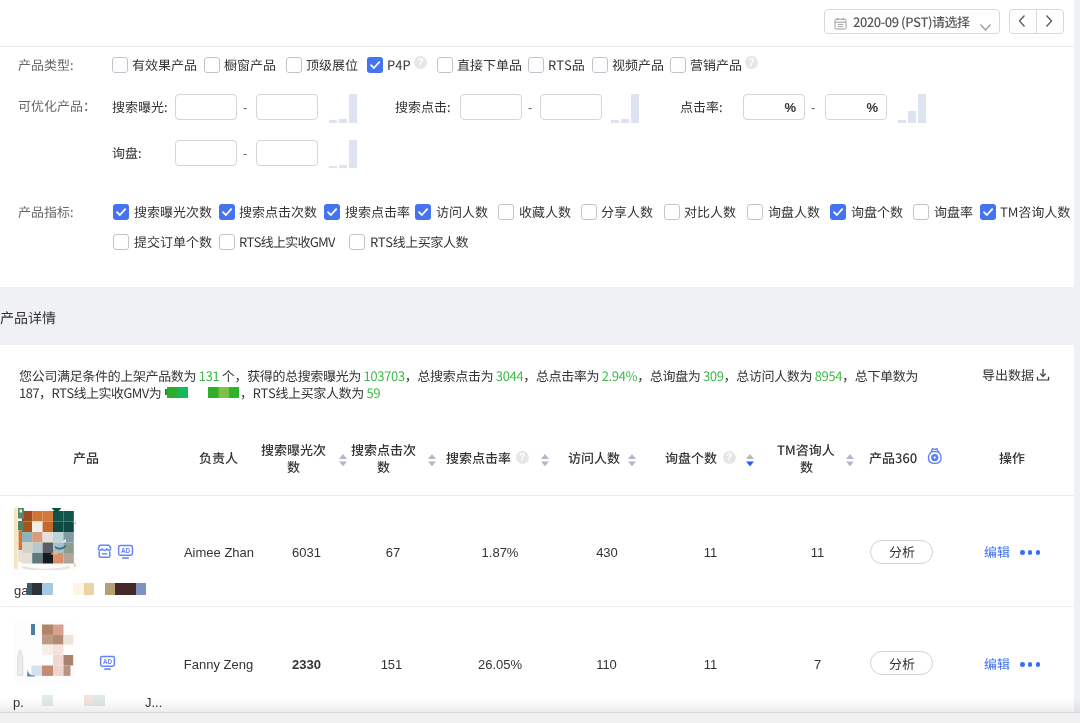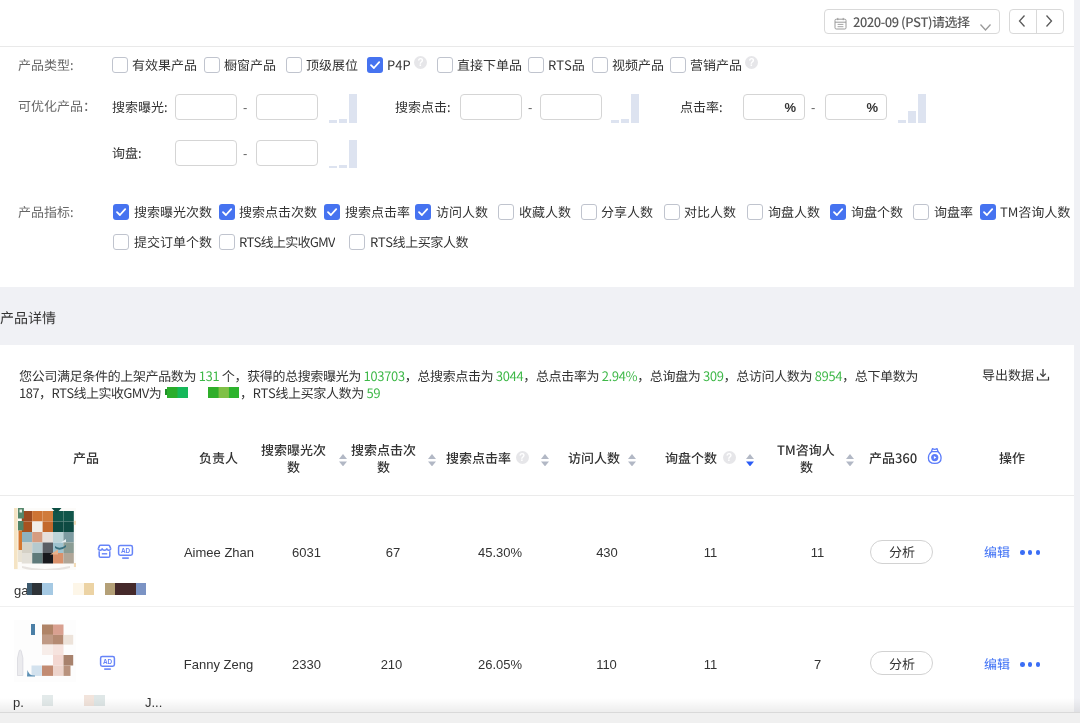--- a/index.html
+++ b/index.html
@@ -706,21 +706,21 @@
 <div class="a" style="left:31.5px;top:583px;width:10.5px;height:11.5px;background:#2e3338;"></div>
 <div class="a" style="left:42px;top:583px;width:10.5px;height:11.5px;background:#a5c9e3;"></div>
 <div class="a" style="left:73px;top:583px;width:10.5px;height:11.5px;background:#fdf6e8;"></div>
 <div class="a" style="left:83.5px;top:583px;width:10.5px;height:11.5px;background:#ecd3a4;"></div>
 <div class="a" style="left:104.5px;top:583px;width:10.5px;height:11.5px;background:#b4a077;"></div>
 <div class="a" style="left:115px;top:583px;width:20.5px;height:11.5px;background:#45292a;"></div>
 <div class="a" style="left:135.5px;top:583px;width:10px;height:11.5px;background:#7b93c4;"></div>
 <div class="a t" style="left:119px;top:544.5px;width:200px;text-align:center;font-size:13px;color:#333;font-weight:400">Aimee Zhan</div>
 <div class="a t" style="left:206.5px;top:544.5px;width:200px;text-align:center;font-size:13px;color:#333;font-weight:400">6031</div>
 <div class="a t" style="left:293px;top:544.5px;width:200px;text-align:center;font-size:13px;color:#333;font-weight:400">67</div>
-<div class="a t" style="left:400px;top:544.5px;width:200px;text-align:center;font-size:13px;color:#333;font-weight:400">45.30%</div>
+<div class="a t" style="left:400px;top:544.5px;width:200px;text-align:center;font-size:13px;color:#333;font-weight:400">1.87%</div>
 <div class="a t" style="left:507px;top:544.5px;width:200px;text-align:center;font-size:13px;color:#333;font-weight:400">430</div>
 <div class="a t" style="left:610.5px;top:544.5px;width:200px;text-align:center;font-size:13px;color:#333;font-weight:400">11</div>
 <div class="a t" style="left:717.5px;top:544.5px;width:200px;text-align:center;font-size:13px;color:#333;font-weight:400">11</div>
 <div class="a" style="left:870px;top:539.5px;width:63px;height:24px;border:1px solid #d2d2d2;border-radius:13px;box-sizing:border-box"></div>
 <div class="a" style="left:888.5px;top:543.2px;width:26.0px;height:18.8px"><svg width="26.0" height="18.8" viewBox="0 0 26.0 18.8">
       <g transform="translate(0,14.0) scale(0.013)" fill="#333">
         <use href="#g62" x="0"></use>
         <use href="#g133" x="1000"></use>
       </g>
     </svg></div>
@@ -757,22 +757,22 @@
 <rect x="1.6" y="2.6" width="13.8" height="9.6" rx="1.6"></rect>
 <line x1="5.2" y1="15.1" x2="11.8" y2="15.1" stroke-width="1.6"></line>
 <text x="8.5" y="10" font-size="6.4" font-weight="bold" fill="#6684f8" stroke="none" text-anchor="middle" font-family="Liberation Sans">AD</text>
     </svg></div>
 <div class="a t" style="left:13px;top:694.5px;font-size:13px;color:#333;font-weight:400;">p.</div>
 <div class="a" style="left:42px;top:694.5px;width:11px;height:11.5px;background:#e3eaea;"></div>
 <div class="a" style="left:83.5px;top:694.5px;width:10.5px;height:11.5px;background:#f2e4dc;"></div>
 <div class="a" style="left:94px;top:694.5px;width:11px;height:11.5px;background:#dfe7e7;"></div>
 <div class="a t" style="left:145px;top:694.5px;font-size:13px;color:#333;font-weight:400;">J...</div>
 <div class="a t" style="left:118.5px;top:656.5px;width:200px;text-align:center;font-size:13px;color:#333;font-weight:400">Fanny Zeng</div>
-<div class="a t" style="left:206.5px;top:656.5px;width:200px;text-align:center;font-size:13px;color:#333;font-weight:400">2330</div>
-<div class="a t" style="left:291.5px;top:656.5px;width:200px;text-align:center;font-size:13px;color:#333;font-weight:400">210</div>
+<div class="a t" style="left:206.5px;top:656.5px;width:200px;text-align:center;font-size:13px;color:#333;font-weight:700">2330</div>
+<div class="a t" style="left:291.5px;top:656.5px;width:200px;text-align:center;font-size:13px;color:#333;font-weight:400">151</div>
 <div class="a t" style="left:400px;top:656.5px;width:200px;text-align:center;font-size:13px;color:#333;font-weight:400">26.05%</div>
 <div class="a t" style="left:506.5px;top:656.5px;width:200px;text-align:center;font-size:13px;color:#333;font-weight:400">110</div>
 <div class="a t" style="left:610.5px;top:656.5px;width:200px;text-align:center;font-size:13px;color:#333;font-weight:400">11</div>
 <div class="a t" style="left:717.5px;top:656.5px;width:200px;text-align:center;font-size:13px;color:#333;font-weight:400">7</div>
 <div class="a" style="left:870px;top:651px;width:63px;height:24px;border:1px solid #d2d2d2;border-radius:13px;box-sizing:border-box"></div>
 <div class="a" style="left:888.5px;top:654.7px;width:26.0px;height:18.8px"><svg width="26.0" height="18.8" viewBox="0 0 26.0 18.8">
       <g transform="translate(0,14.0) scale(0.013)" fill="#333">
         <use href="#g62" x="0"></use>
         <use href="#g133" x="1000"></use>
       </g>

